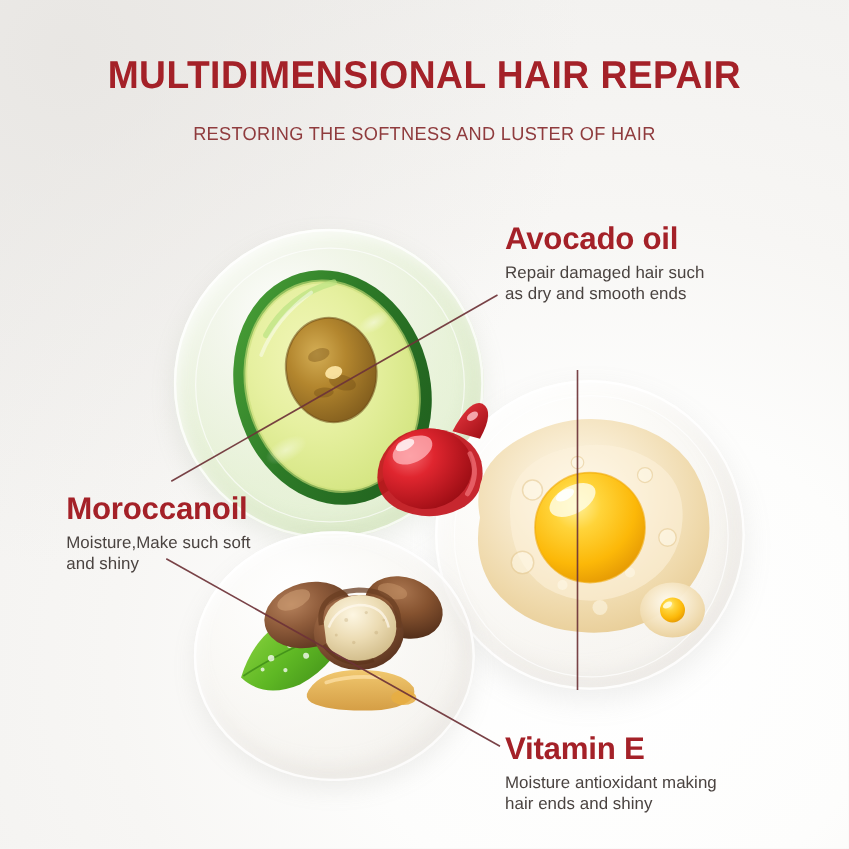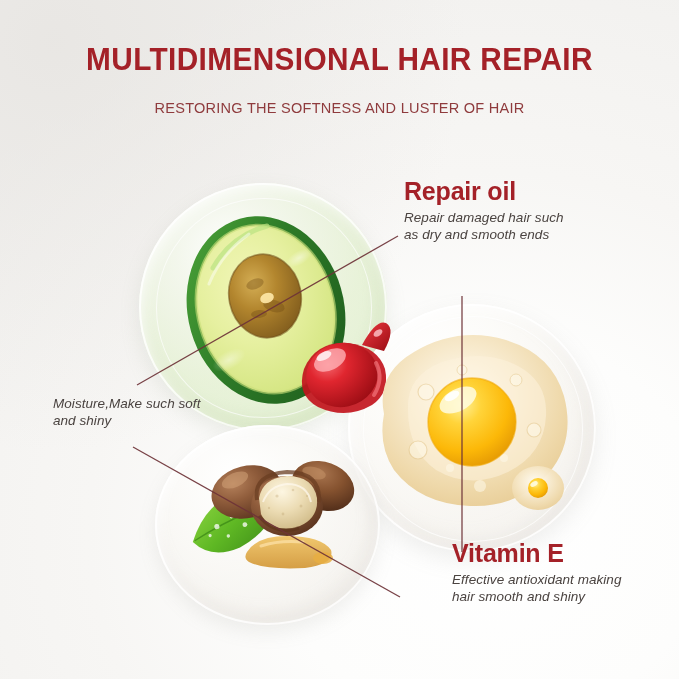--- a/index.html
+++ b/index.html
@@ -73,25 +73,25 @@
     letter-spacing: -0.2px;
     white-space: nowrap;
   }
   .callout .c-desc {
     margin-top: 3px;
     font-size: 13.5px;
     line-height: 17px;
     color: #4a4340;
     letter-spacing: 0.05px;
   }
-  .callout .c-desc span { display: block; white-space: nowrap; font-style: italic; }
+  .callout .c-desc span { display: block; white-space: nowrap; }
 
   #callout-avocado { left: 404px; top: 176px; }
   #callout-moroccanoil { left: 53px; top: 392px; }
-  #callout-vitamin { left: 404px; top: 538px; margin-left: 48px; }
+  #callout-vitamin { left: 404px; top: 584px; }
 
   
   .connectors {
     position: absolute;
     left: 0; top: 0;
     width: 679px; height: 679px;
     pointer-events: none;
   }
 
   
@@ -383,35 +383,36 @@
 
     <line x1="133" y1="447" x2="400" y2="597" stroke="#6e3338" stroke-width="1.3" opacity="0.92"></line>
 
     <line x1="462" y1="296" x2="462" y2="552" stroke="#6e3338" stroke-width="1.3" opacity="0.92"></line>
   </svg>
 
   <div class="title">MULTIDIMENSIONAL HAIR REPAIR</div>
   <div class="subtitle">RESTORING THE SOFTNESS AND LUSTER OF HAIR</div>
 
   <div class="callout" id="callout-avocado">
-    <div class="c-title">Repair oil</div>
+    <div class="c-title">Avocado oil</div>
     <div class="c-desc">
       <span>Repair damaged hair such</span>
       <span>as dry and smooth ends</span>
     </div>
   </div>
 
   <div class="callout" id="callout-moroccanoil">
+    <div class="c-title">Moroccanoil</div>
     <div class="c-desc">
       <span>Moisture,Make such soft</span>
       <span>and shiny</span>
     </div>
   </div>
 
   <div class="callout" id="callout-vitamin">
     <div class="c-title">Vitamin E</div>
     <div class="c-desc">
-      <span>Effective antioxidant making</span>
-      <span>hair smooth and shiny</span>
+      <span>Moisture antioxidant making</span>
+      <span>hair ends and shiny</span>
     </div>
   </div>
 
 </div>
 
 </body></html>

